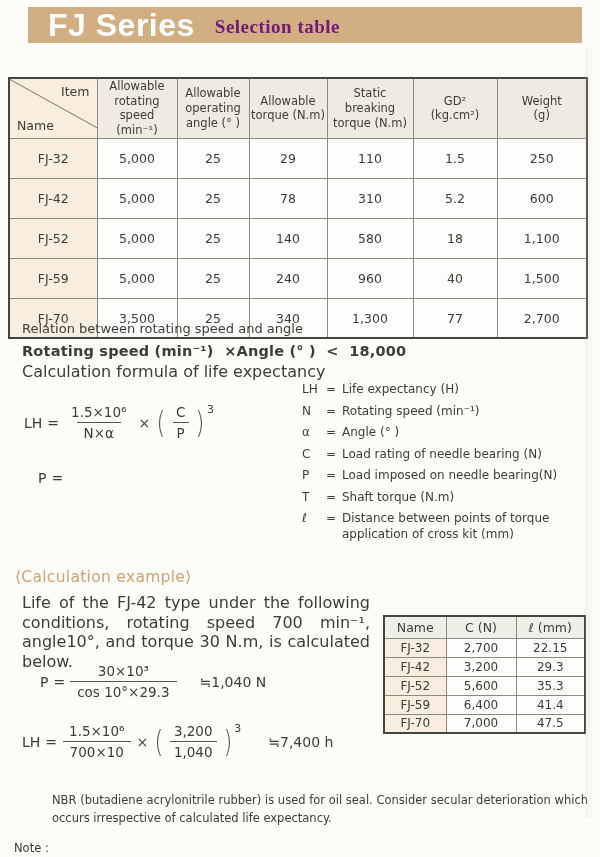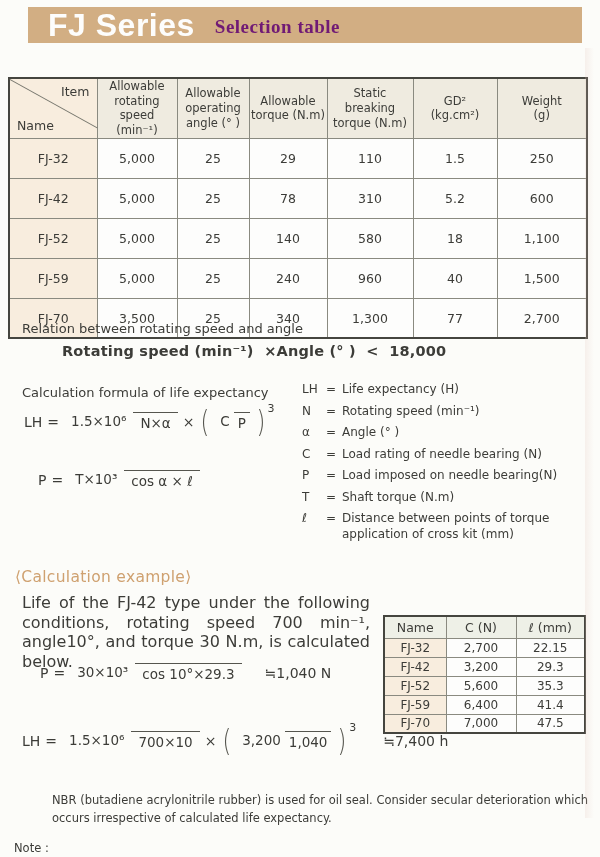--- a/index.html
+++ b/index.html
@@ -62,29 +62,29 @@
   .corner .c-bot { position: absolute; left: 7px; bottom: 5px; font-size: 12.5px; }
   .main-table td.name {
     background: #f8edde; font-size: 12.5px;
   }
   .main-table td { font-size: 12.5px; height: 40px; }
   
   .abs { position: absolute; }
   .relation-title { left: 22px; top: 321px; font-size: 13px; }
   .relation-formula {
     left: 22px; top: 343px; font-size: 14.5px; font-weight: bold;
-    white-space: pre-wrap; letter-spacing: 0.2px; margin-left: 40px;
-  }
-  .calc-title { left: 22px; top: 385px; font-size: 13px; }
+    white-space: pre-wrap; letter-spacing: 0.2px;
+  }
+  .calc-title { left: 22px; top: 362px; font-size: 16px; }
   
   .formula {
     position: absolute; display: flex; align-items: center;
     font-size: 14px; gap: 5px; white-space: nowrap;
   }
-  .frac { display: inline-flex; flex-direction: row; align-items: center; }
+  .frac { display: inline-flex; flex-direction: column; align-items: center; }
   .frac .num { padding: 0 7px 2px; font-size: 13.5px; }
   .frac .den { border-top: 1.4px solid #55554e; padding: 2px 7px 0; font-size: 13.5px; }
   .frac.tight .num, .frac.tight .den { padding-left: 4px; padding-right: 4px; }
   .paren { font-size: 30px; font-weight: 200; color: #55554e; transform: scaleX(0.75); }
   .exp { position: relative; top: -13px; left: -4px; font-size: 11px; }
   .f-result { font-size: 14px; margin-left: 18px; }
   .lh-formula { left: 24px; top: 404px; }
   .p-formula  { left: 38px; top: 470px; }
   .example-p  { left: 40px; top: 663px; }
   .example-lh { left: 22px; top: 723px; }
@@ -232,24 +232,20 @@
       <span class="num">C</span>
       <span class="den">P</span>
     </span>
     <span class="paren">)</span>
     <span class="exp">3</span>
   </div>
 
   <div class="formula p-formula">
     <span>P</span>
     <span>=</span>
-    <span class="frac">
-      <span class="num">T×10³</span>
-      <span class="den">cos α × ℓ</span>
-    </span>
   </div>
 
   <div class="abs legend">
     <div class="legend-item">
       <span class="l-sym">LH</span>
       <span class="l-eq">=</span>
       <span class="l-desc">Life expectancy (H)</span>
     </div>
     <div class="legend-item">
       <span class="l-sym">N</span>

